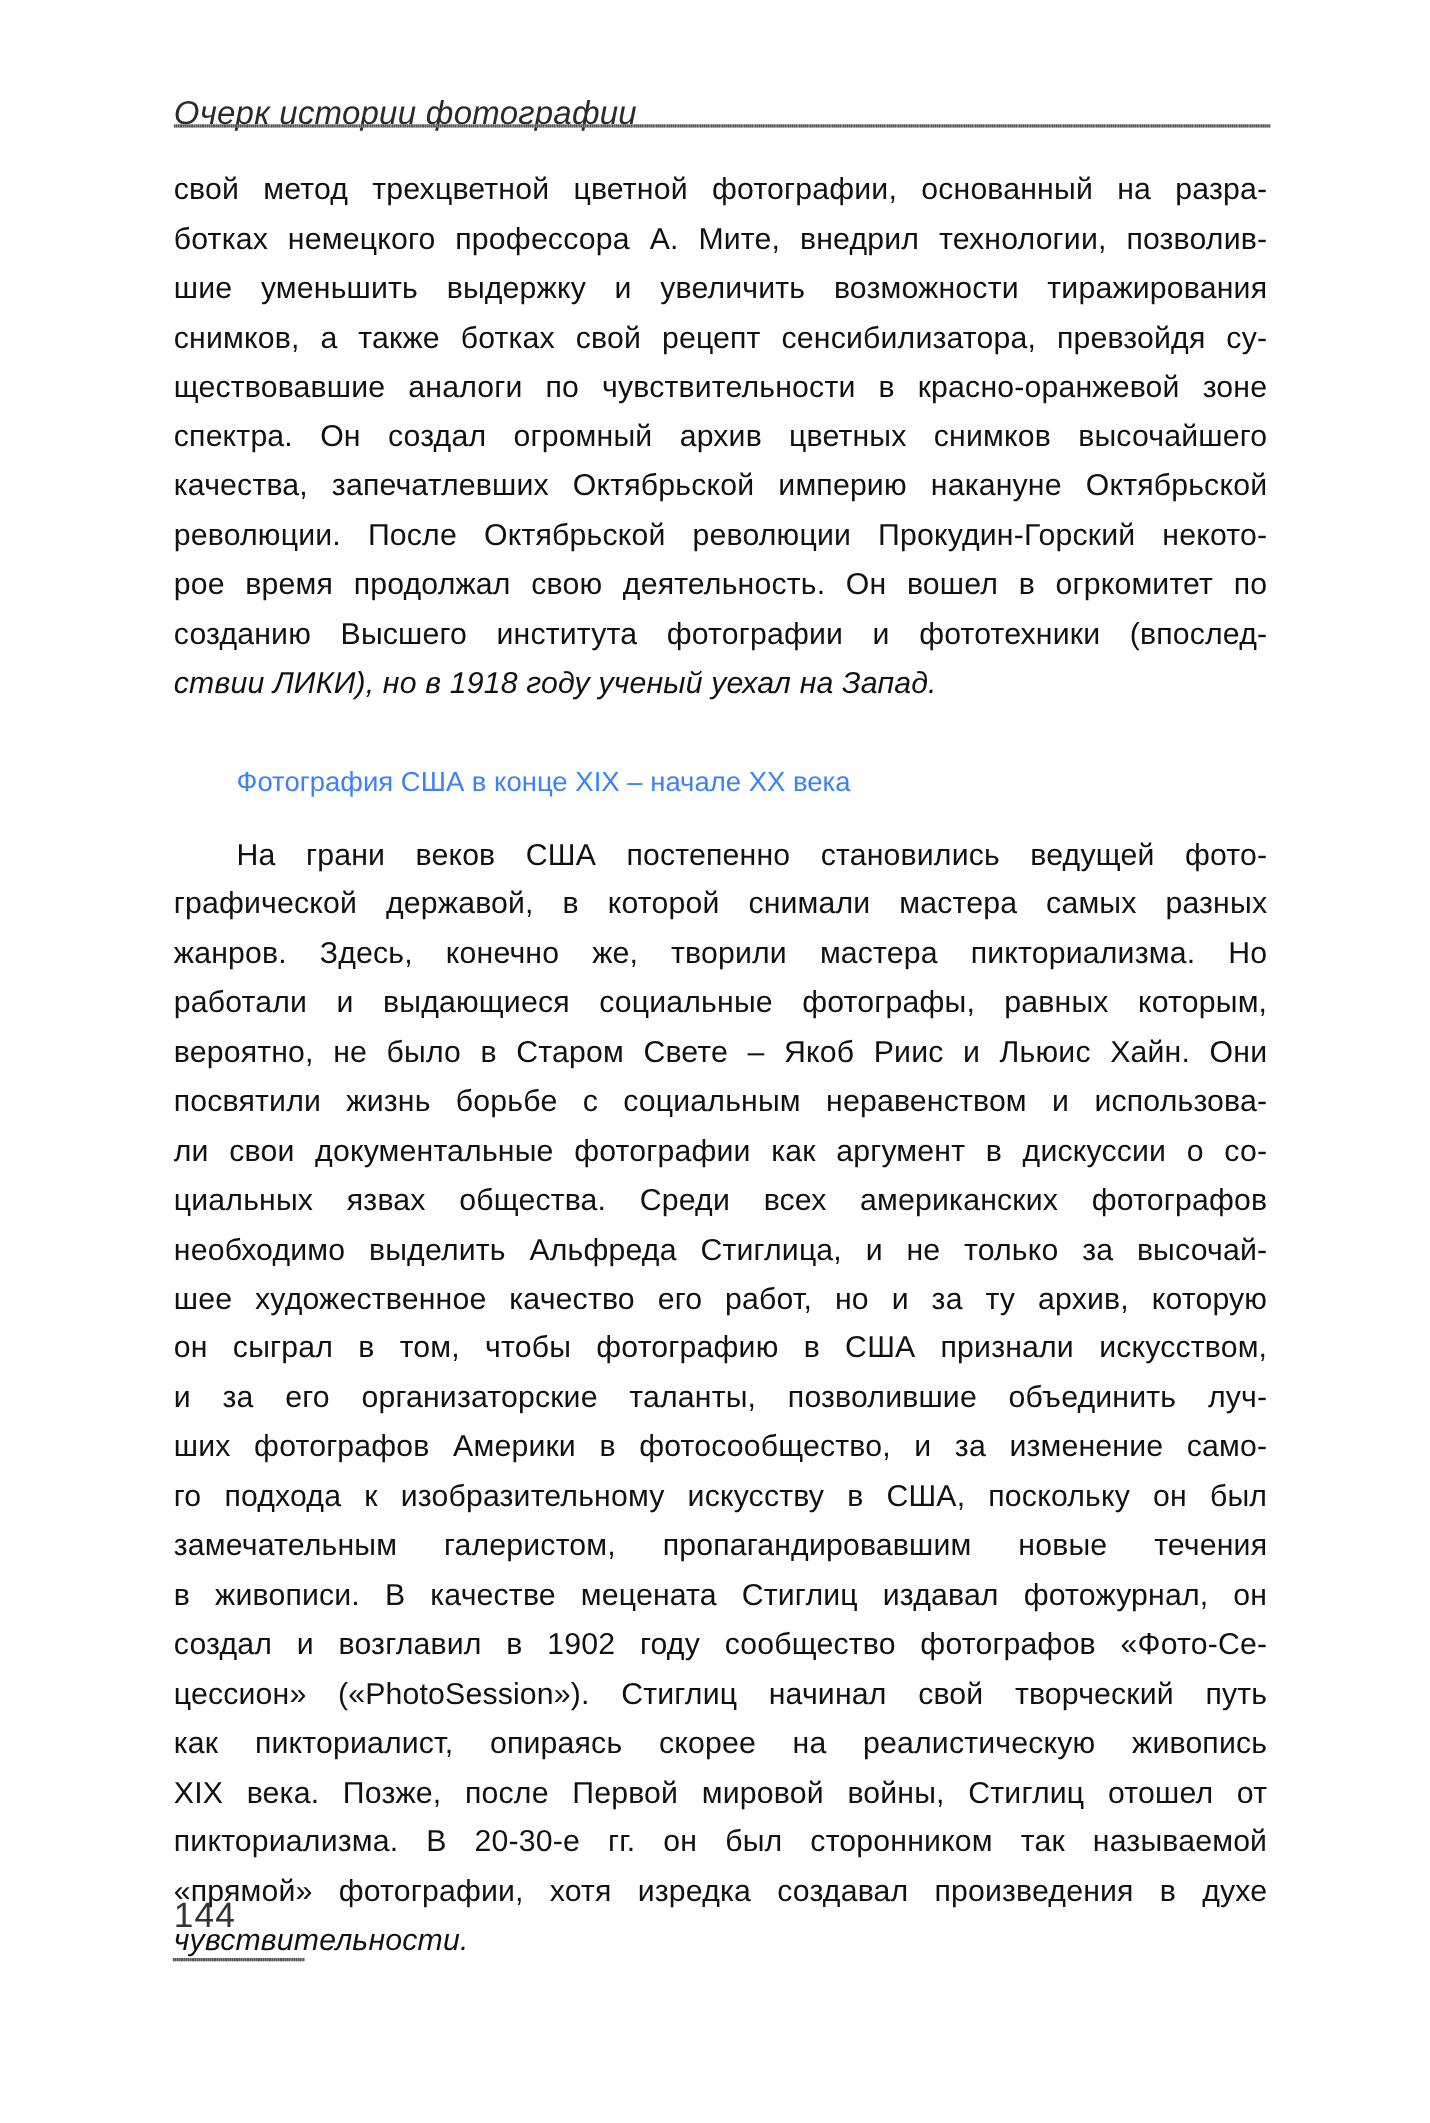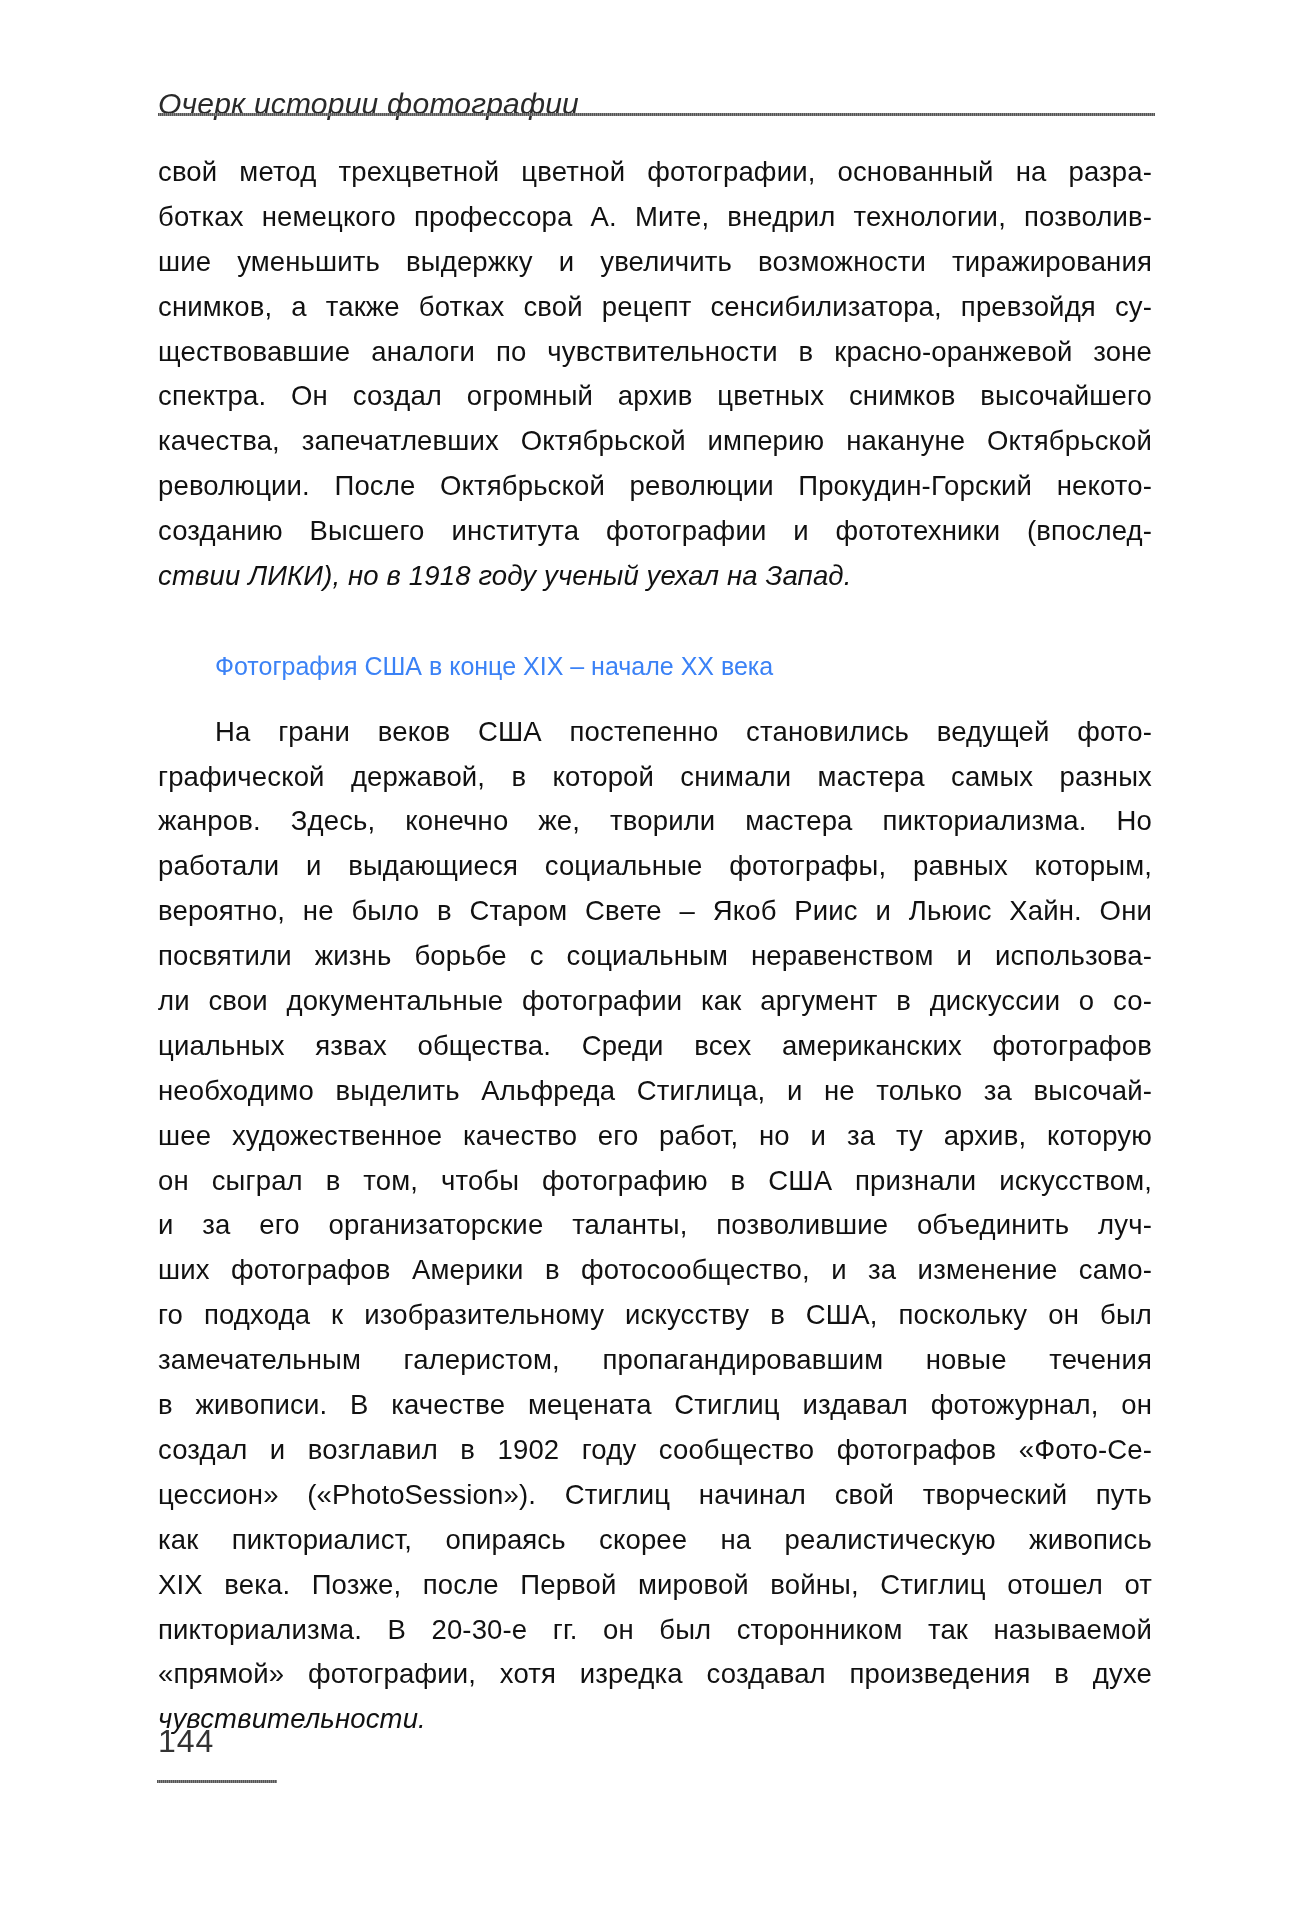--- a/index.html
+++ b/index.html
@@ -31,20 +31,21 @@
 <div class="lines">
   <div>
     <div class="line">свой метод трехцветной цветной фотографии, основанный на разра-</div>
     <div class="line">ботках немецкого профессора А. Мите, внедрил технологии, позволив-</div>
     <div class="line">шие уменьшить выдержку и увеличить возможности тиражирования</div>
     <div class="line">снимков, а также ботках свой рецепт сенсибилизатора, превзойдя су-</div>
     <div class="line">ществовавшие аналоги по чувствительности в красно-оранжевой зоне</div>
     <div class="line">спектра. Он создал огромный архив цветных снимков высочайшего</div>
     <div class="line">качества, запечатлевших Октябрьской империю накануне Октябрьской</div>
     <div class="line">революции. После Октябрьской революции Прокудин-Горский некото-</div>
+    <div class="line">рое время продолжал свою деятельность. Он вошел в огркомитет по</div>
     <div class="line">созданию Высшего института фотографии и фототехники (впослед-</div>
     <div class="line last">ствии ЛИКИ), но в 1918 году ученый уехал на Запад.</div>
   </div>
 
   <div class="gap"></div>
   <div class="subhead">Фотография США в конце XIX – начале XX века</div>
 
   <div>
     <div class="line indent">На грани веков США постепенно становились ведущей фото-</div>
     <div class="line">графической державой, в которой снимали мастера самых разных</div>

